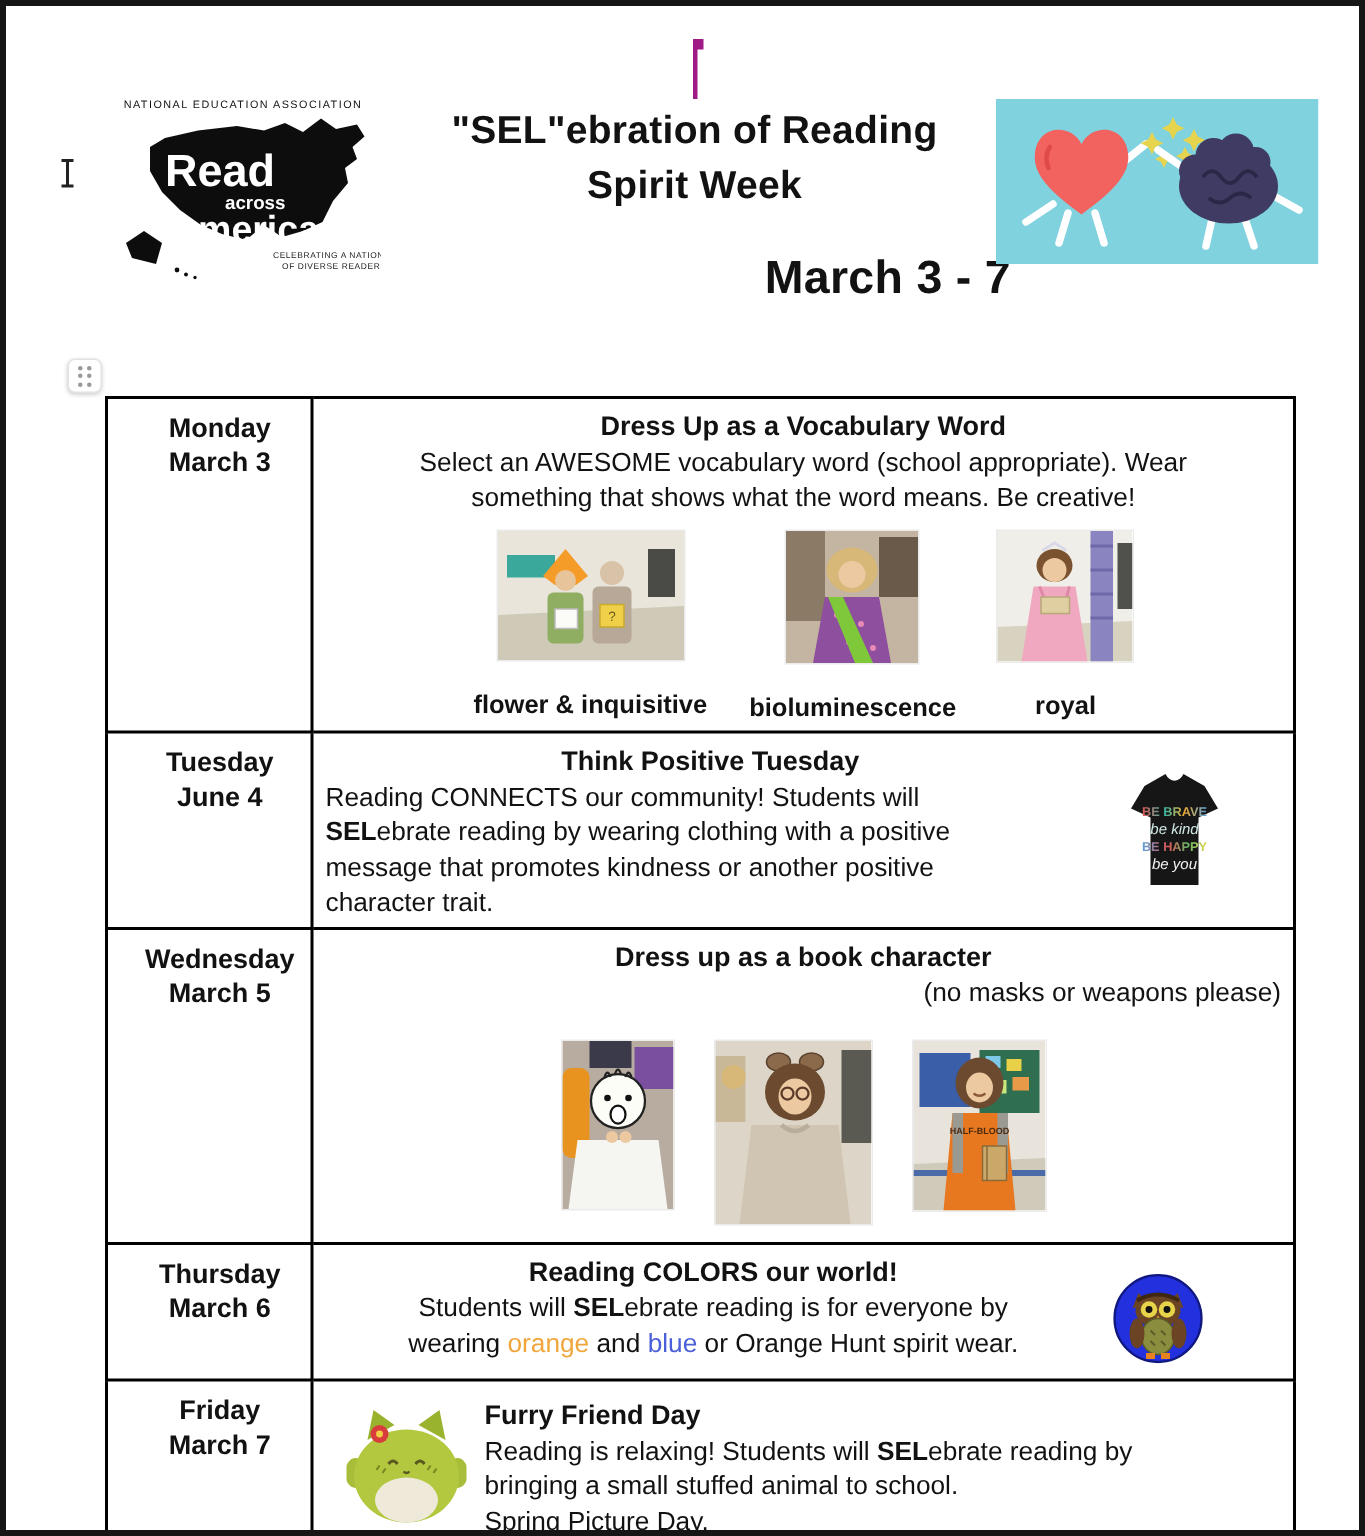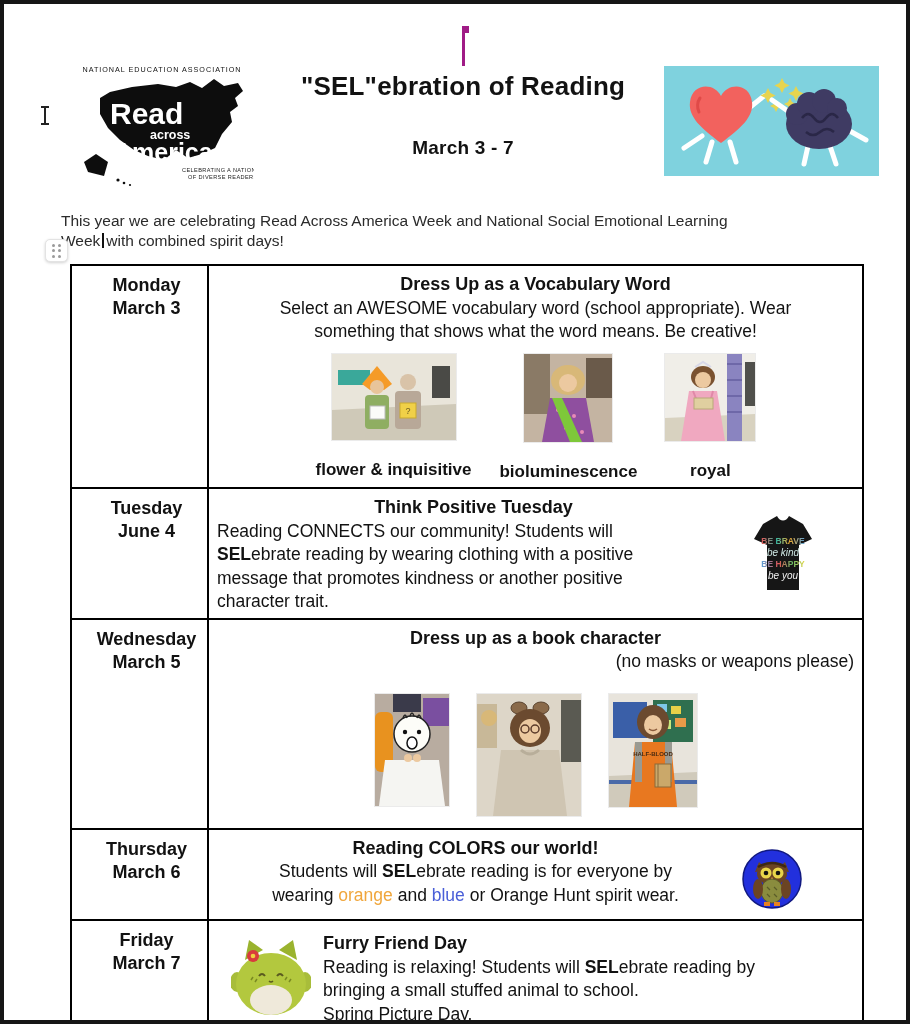--- a/index.html
+++ b/index.html
@@ -6,21 +6,21 @@
   html,body { background:#888; }
   .canvas{
     position:relative; width:910px; height:1024px; margin:0 auto;
     background:#fff; border:4px solid #161616; overflow:hidden;
     font-family:"Liberation Sans", sans-serif; color:#121212;
   }
   
   .logo{ position:absolute; left:66px; top:56px; width:184px; height:134px; }
   .title-block{ position:absolute; left:248px; top:64px; width:422px; text-align:center;
     font-weight:700; font-size:26px; line-height:37px; letter-spacing:.2px; }
-  .title-march{ margin-top:24px; font-size:19px; }
+  .title-march{ margin-top:24px; font-size:31px;text-align:right; }
   .hero{ position:absolute; left:660px; top:62px; width:215px; height:110px; }
   
   .collab-caret{ position:absolute; left:458px; top:24px; width:3px; height:38px; background:#a01b86; }
   .collab-caret::before{ content:""; position:absolute; left:0; top:-2px; width:7px; height:7px; background:#a01b86; }
   .ibeam{ position:absolute; left:34px; top:101px; }
   
   .intro{ position:absolute; left:57px; top:207px; width:815px;
     font-size:15.5px; line-height:19.5px; color:#2b2b2b; white-space:pre-line; }
   .text-caret{ display:inline-block; width:2px; height:15px; background:#111;
     vertical-align:-2px; margin:0 2px; }
@@ -81,20 +81,21 @@
       <text x="40" y="64" font-size="30" font-weight="bold" fill="#fff">Read</text>
       <text x="80" y="79" font-size="12.5" font-weight="bold" fill="#fff">across</text>
       <text x="44" y="101" font-size="25" font-weight="bold" fill="#fff">America</text>
       <text x="112" y="112" font-size="5.6" letter-spacing=".4" fill="#222">CELEBRATING A NATION</text>
       <text x="118" y="119" font-size="5.6" letter-spacing=".4" fill="#222">OF DIVERSE READERS</text>
     </svg>
   </div>
 
   <div class="title-block">
     <div>"SEL"ebration of Reading</div>
+    <div>Spirit Week</div>
     <div class="title-march">March 3 - 7</div>
   </div>
 
   <div class="hero">
     <svg width="215" height="110" viewBox="0 0 215 110">
       <rect width="215" height="110" fill="#7fd2de"></rect>
 
       <g>
         <path d="M38,70 L20,82" stroke="#fff" stroke-width="5" stroke-linecap="round"></path>
         <path d="M80,46 L100,30" stroke="#fff" stroke-width="5" stroke-linecap="round"></path>
@@ -121,22 +122,20 @@
         <circle cx="133" cy="48" r="11" fill="#3f3b63"></circle>
         <circle cx="145" cy="38" r="12" fill="#3f3b63"></circle>
         <circle cx="160" cy="35" r="12" fill="#3f3b63"></circle>
         <circle cx="173" cy="42" r="10" fill="#3f3b63"></circle>
         <path d="M138,52 q6,-8 12,0 q6,8 12,0 q6,-8 12,0" stroke="#2a2747" stroke-width="2.5" fill="none"></path>
         <path d="M142,66 q7,6 14,0 q7,-6 14,0" stroke="#2a2747" stroke-width="2.5" fill="none"></path>
       </g>
     </svg>
   </div>
 
-  <p class="intro"><span>This year we are celebrating Read Across America Week and National Social Emotional Learning
-Week</span><span class="text-caret"></span><span>with combined spirit days!</span></p>
 
   <div class="drag-handle">
     <i></i>
       <i></i>
       <i></i>
       <i></i>
       <i></i>
       <i></i>
   </div>
 

